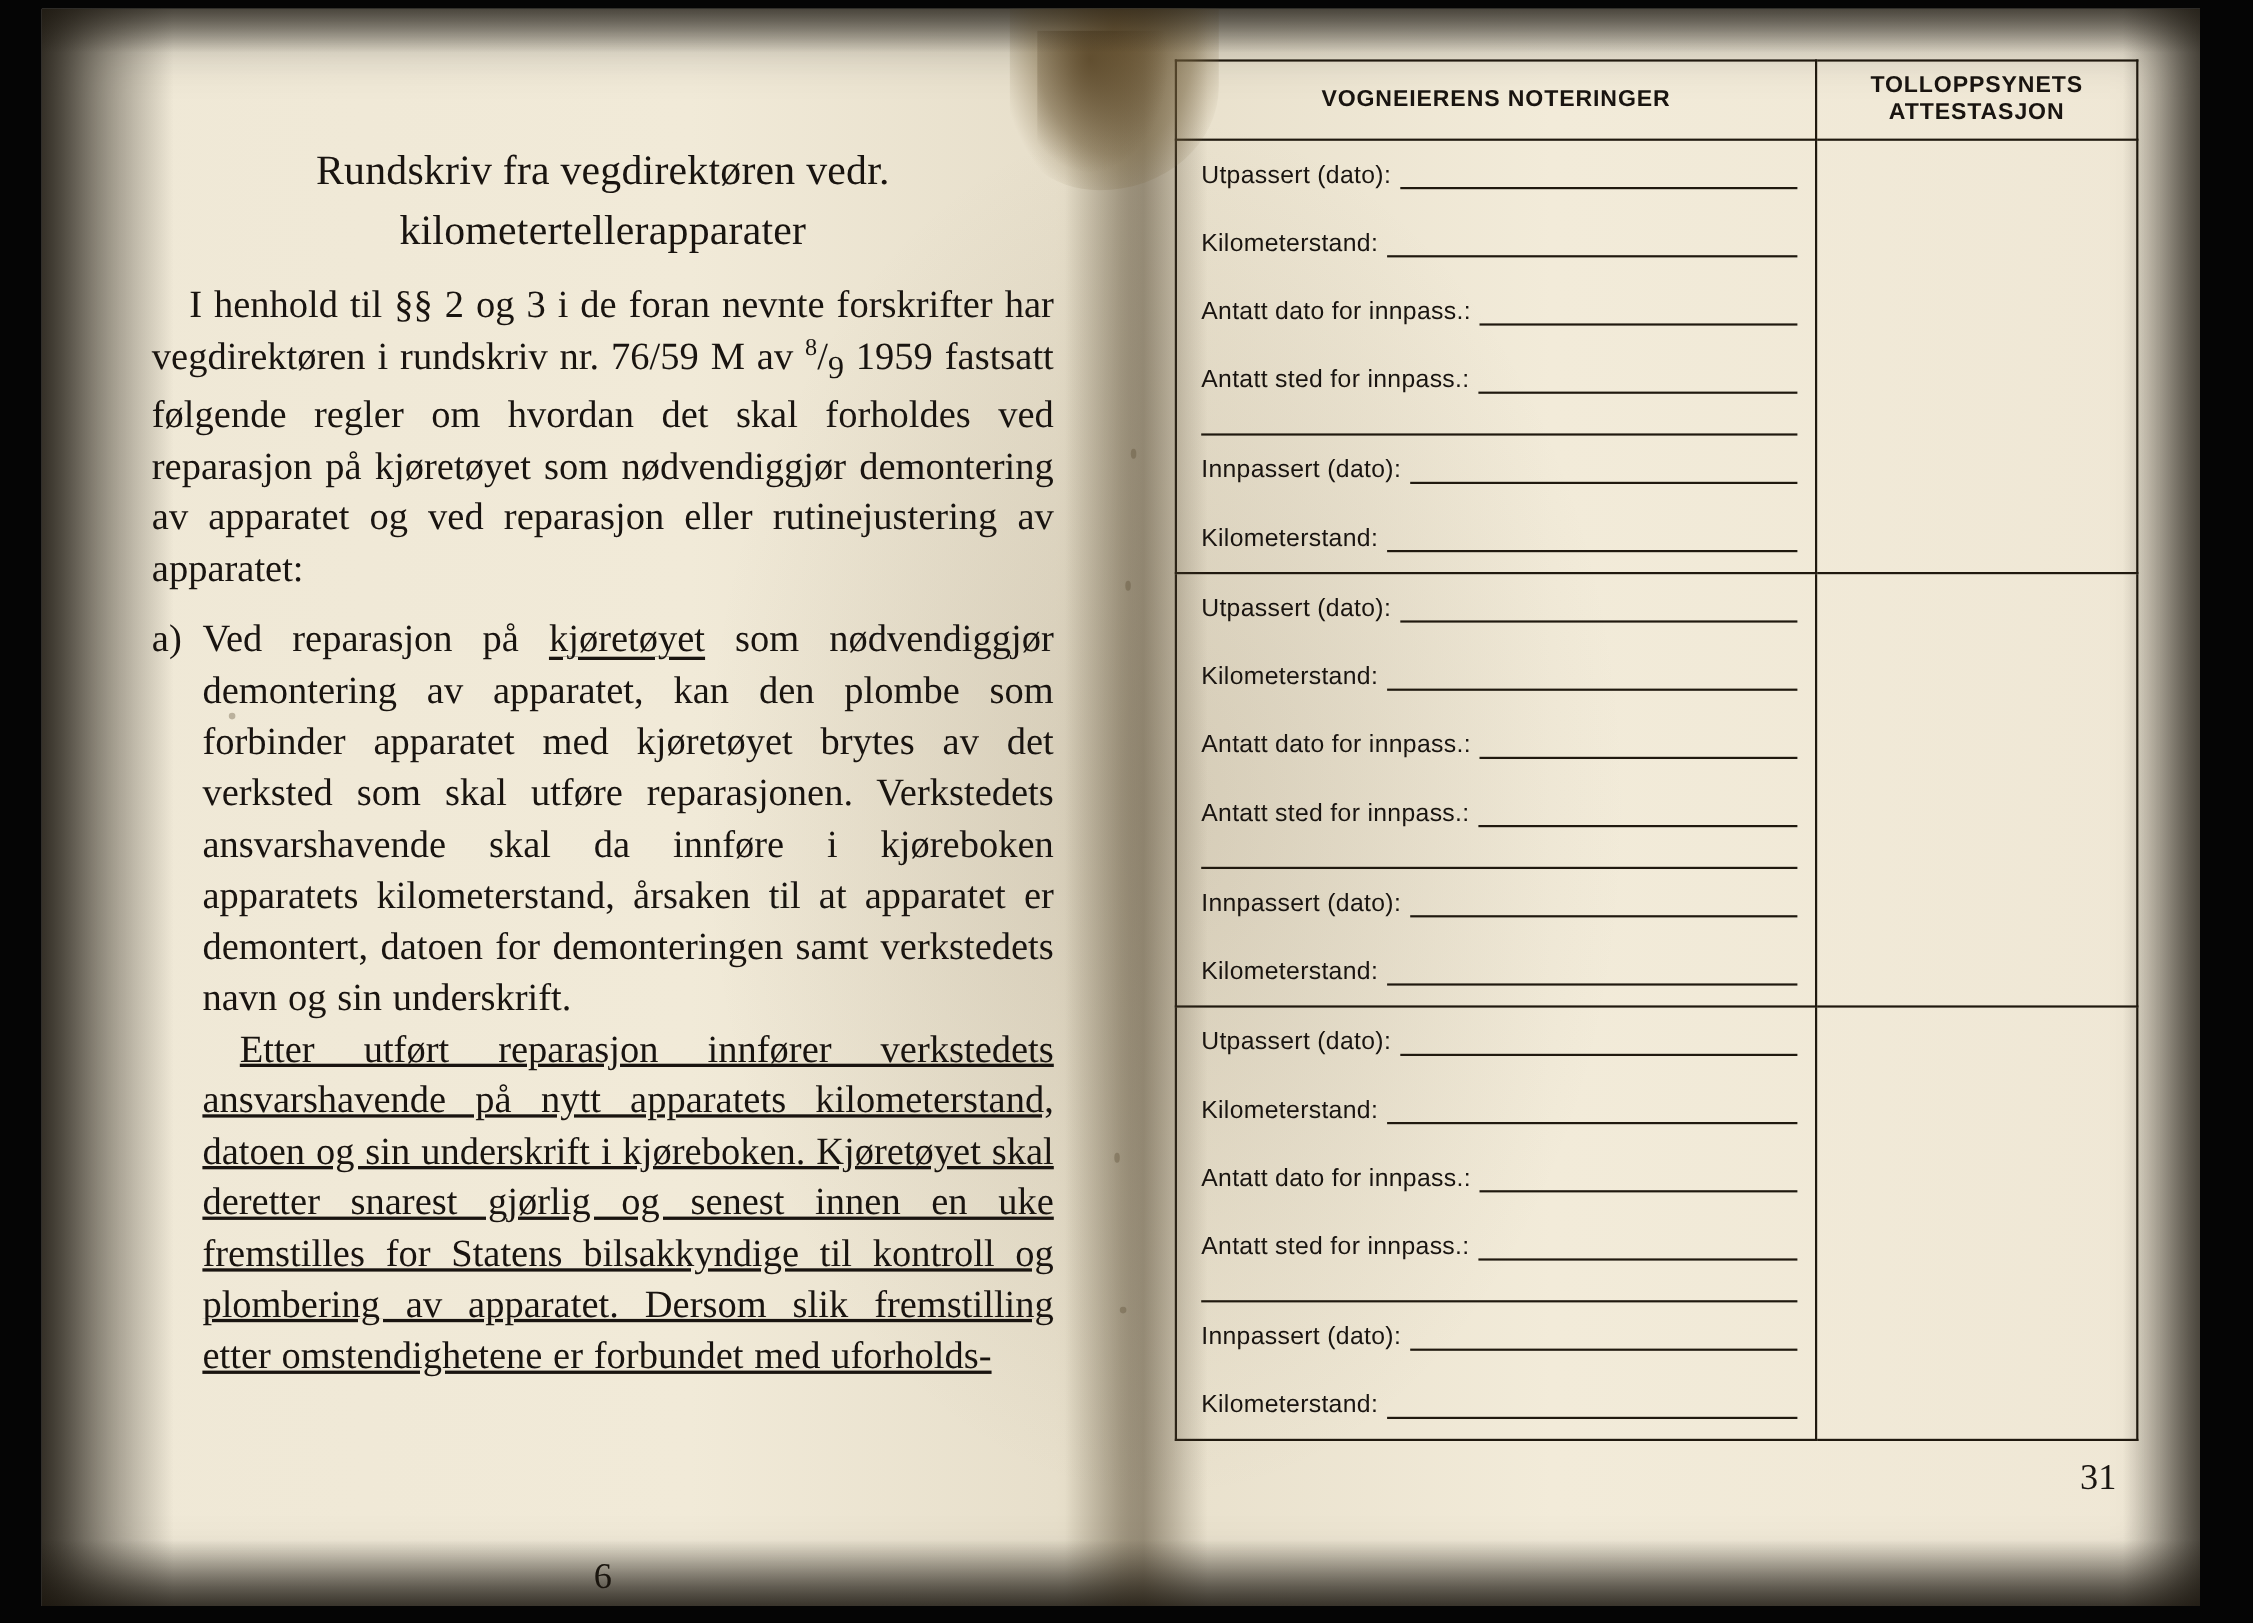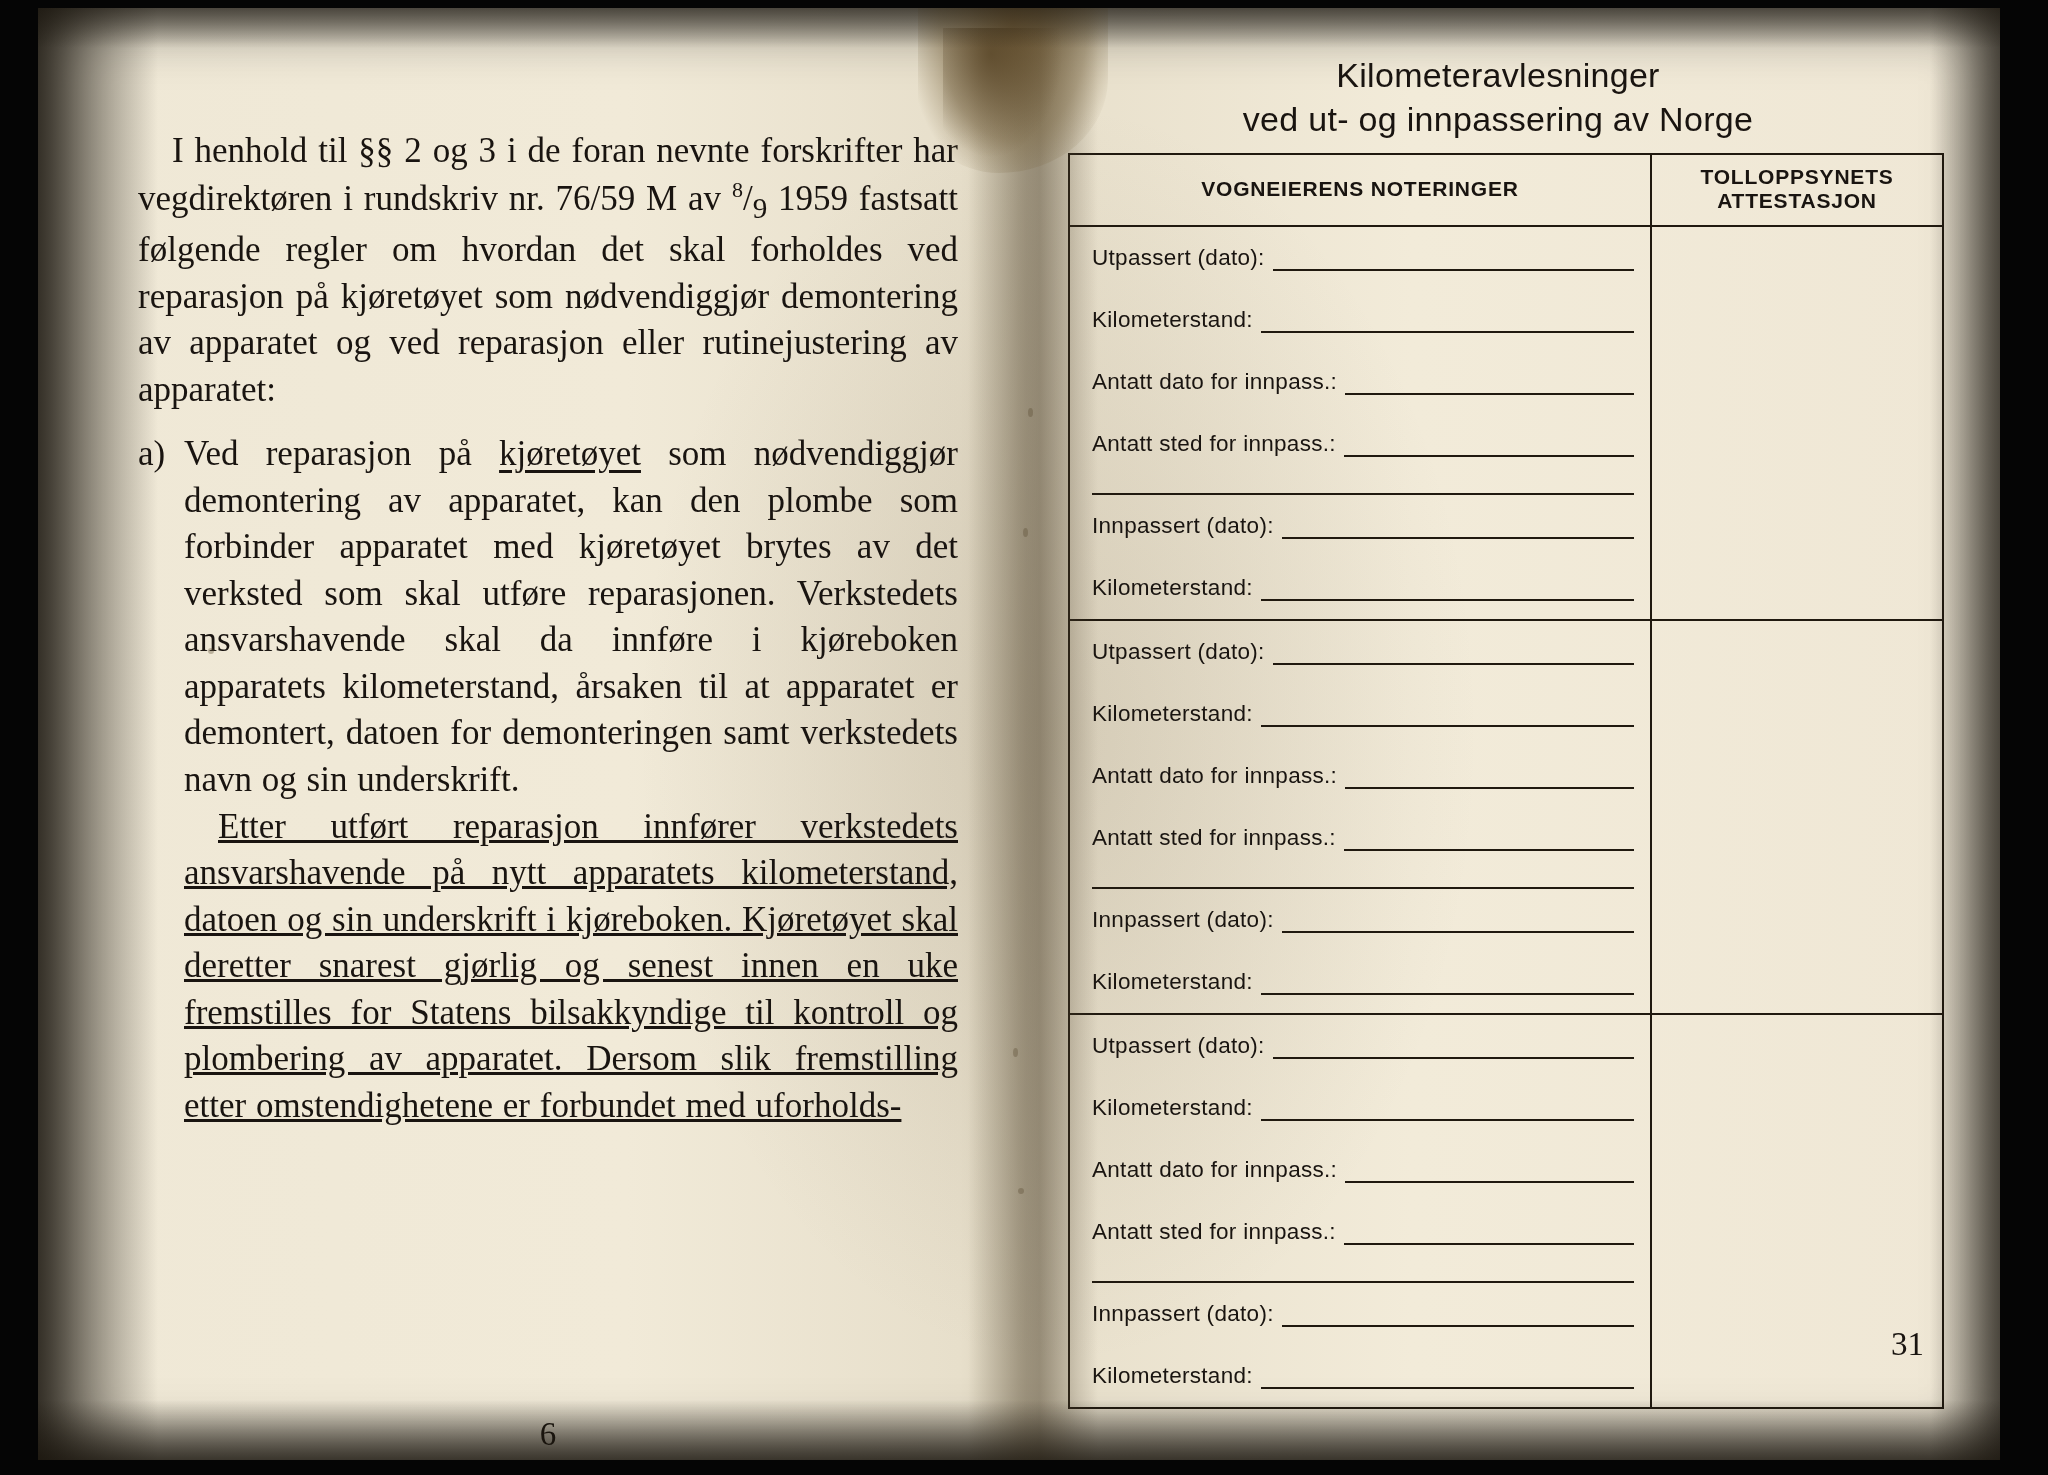--- a/index.html
+++ b/index.html
@@ -227,39 +227,39 @@
     pointer-events: none;
   }
 </style>
 </head>
 <body>
 
 <div class="scan">
   <div class="spread">
 
     <div class="page-left">
+      <div class="lp-title">
+        <span>Rundskriv fra vegdirektøren vedr.</span>
+        <span class="l2">kilometertellerapparater</span>
+      </div>
 
       <p class="lp-para">I henhold til §§ 2 og 3 i de foran nevnte forskrifter har vegdirektøren i rundskriv nr. 76/59 M av <sup>8</sup>/<sub>9</sub> 1959 fastsatt følgende regler om hvordan det skal forholdes ved reparasjon på kjøretøyet som nødvendiggjør demontering av apparatet og ved reparasjon eller rutinejustering av apparatet:</p>
 
       <div class="lp-list">
         <div class="marker">a)</div>
         <div class="body">
           <p>Ved reparasjon på <span class="underlined">kjøretøyet</span> som nødvendiggjør demontering av apparatet, kan den plombe som forbinder apparatet med kjøretøyet brytes av det verksted som skal utføre reparasjonen. Verkstedets ansvarshavende skal da innføre i kjøreboken apparatets kilometerstand, årsaken til at apparatet er demontert, datoen for demonteringen samt verkstedets navn og sin underskrift.</p>
           <p class="indent">Etter utført reparasjon innfører verkstedets ansvarshavende på nytt apparatets kilometerstand, datoen og sin underskrift i kjøreboken. Kjøretøyet skal deretter snarest gjørlig og senest innen en uke fremstilles for Statens bilsakkyndige til kontroll og plombering av apparatet. Dersom slik fremstilling etter omstendighetene er forbundet med uforholds-</p>
         </div>
       </div>
 
       <div class="folio-left">6</div>
     </div>
 
     <div class="page-right">
-      <div class="rp-head">
-        <span>Kilometeravlesninger</span>
-        <span class="h2">ved ut- og innpassering av Norge</span>
-      </div>
 
       <table class="km">
         <thead>
           <tr>
             <th class="col-left">VOGNEIERENS NOTERINGER</th>
             <th class="col-right">
               <span>TOLLOPPSYNETS</span>
               <span class="sub">ATTESTASJON</span>
             </th>
           </tr>

